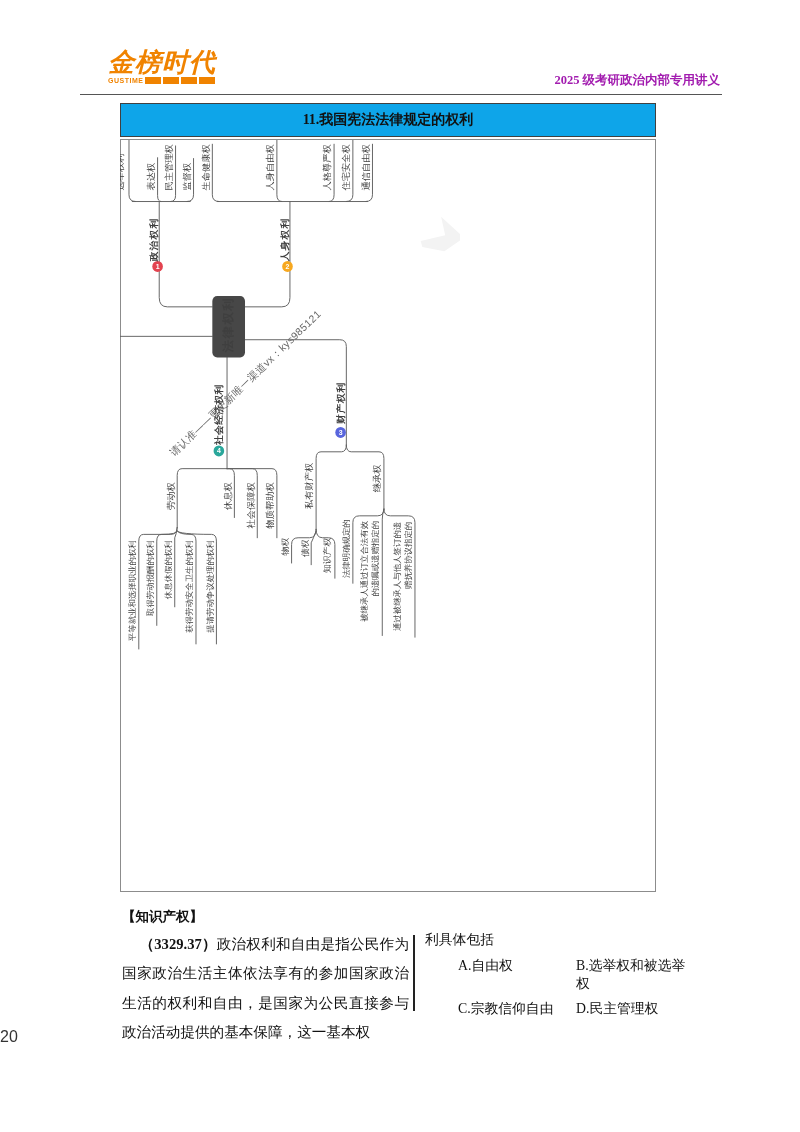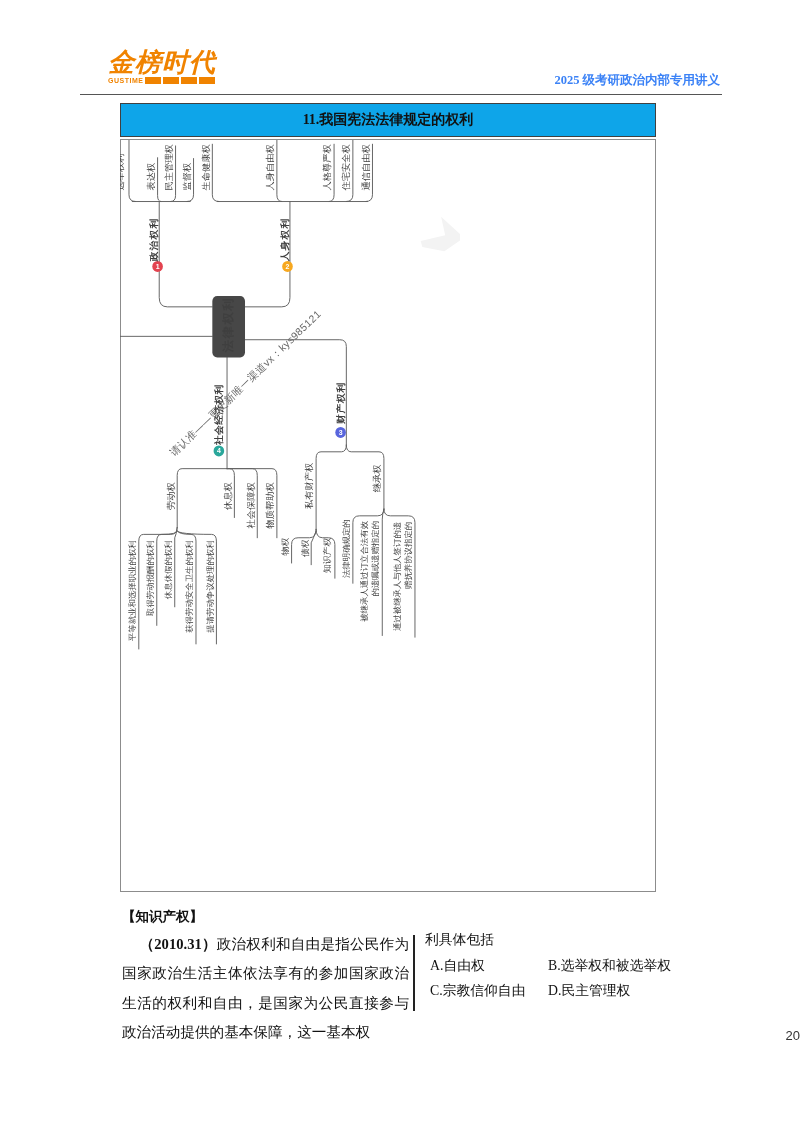--- a/index.html
+++ b/index.html
@@ -6,41 +6,41 @@
   #page{position:relative;width:800px;height:1132px;background:#fff;overflow:hidden;
         font-family:"Liberation Serif","DejaVu Serif",serif;color:#1c1c1c;border-radius:19px;}
   
   #logo{position:absolute;left:108px;top:50px;width:130px;height:44px;}
   #logo .big{font-family:"Liberation Serif",serif;font-weight:bold;font-style:italic;
              font-size:26px;color:#f08300;letter-spacing:1px;line-height:26px;white-space:nowrap;}
   #logo .sub{display:flex;align-items:center;gap:2px;margin-top:1px;}
   #logo .sub .en{font-size:7px;color:#f08300;font-weight:bold;letter-spacing:.5px;
                  font-family:"Liberation Sans",sans-serif;}
   #logo .sub i{display:inline-block;width:16px;height:7px;background:#f08300;}
-  #doc-title{position:absolute;right:80px;top:72px;font-size:12.5px;font-weight:600;color:#3b82f6;margin-left:35px;}
+  #doc-title{position:absolute;right:80px;top:72px;font-size:12.5px;font-weight:600;color:#a21caf;margin-left:35px;}
   #header-rule{position:absolute;left:80px;top:94px;width:642px;height:0;border-top:1.3px solid #555;}
   
   #section-title{position:absolute;left:120px;top:103px;width:534px;height:32px;
      background:#0ea5e9;border:1px solid #404040;display:flex;align-items:center;justify-content:center;
      font-size:14px;font-weight:bold;color:#111;}
   #diagram-frame{position:absolute;left:120px;top:139px;width:534px;height:751px;
      border:1px solid #8c8c8c;background:#fff;}
   #map-svg{position:absolute;left:120px;top:140px;}
   .maptext{font-family:"Liberation Sans","DejaVu Sans",sans-serif;fill:#3f3f3f;}
   
   #exercise-heading{position:absolute;left:122px;top:908px;font-size:13.5px;font-weight:bold;color:#111;}
   #question-left{position:absolute;left:122px;top:930px;width:287px;font-size:14.6px;line-height:29.4px;
       text-align:justify;text-indent:1.2em;color:#111;}
   #question-left b{font-weight:bold;}
   #col-divider{position:absolute;left:413px;top:935px;width:1.5px;height:76px;background:#222;}
   #question-right{position:absolute;left:425px;top:931px;width:270px;font-size:13.8px;color:#111;}
   #question-right .cont{margin-bottom:8px;}
-  #options{display:grid;grid-template-columns:118px 1fr;row-gap:7px;padding-left:5px;}
-  #page-number{position:absolute;left:0;top:1028px;width:800px;text-align:right;
-      font-size:13px;color:#333;font-family:"Liberation Sans",sans-serif;}
+  #options{display:grid;grid-template-columns:118px 1fr;row-gap:7px;padding-left:5px;margin-left:28px;}
+  #page-number{position:absolute;left:0;top:1028px;width:800px;text-align:left;
+      font-size:16px;color:#333;font-family:"Liberation Sans",sans-serif;}
 </style>
 </head>
 <body>
 
 <div id="page">
 
   <div id="logo">
     <div class="big">金榜时代</div>
     <div class="sub">
       <span class="en">GUSTIME</span>
@@ -180,21 +180,21 @@
       <text x="539" y="732" transform="rotate(-90 539 732)" text-anchor="end" dominant-baseline="central" font-size="10">被继承人通过订立合法有效</text>
       <text x="552" y="732" transform="rotate(-90 552 732)" text-anchor="end" dominant-baseline="central" font-size="10">的遗嘱或遗赠指定的</text>
       <text x="579" y="733" transform="rotate(-90 579 733)" text-anchor="end" dominant-baseline="central" font-size="10">通过被继承人与他人签订的遗</text>
       <text x="592" y="733" transform="rotate(-90 592 733)" text-anchor="end" dominant-baseline="central" font-size="10">赠抚养协议指定的</text>
     </g>
     </svg>
   </svg>
 
   <div id="exercise-heading">【知识产权】</div>
   <div id="question-left">
-    <b>（2010.31）</b><span>政治权利和自由是指公民作为国家政治生活主体依法享有的参加国家政治生活的权利和自由，是国家为公民直接参与政治活动提供的基本保障，这一基本权</span>
+    <b>（3329.37）</b><span>政治权利和自由是指公民作为国家政治生活主体依法享有的参加国家政治生活的权利和自由，是国家为公民直接参与政治活动提供的基本保障，这一基本权</span>
   </div>
   <div id="col-divider"></div>
   <div id="question-right">
     <div class="cont">利具体包括</div>
     <div id="options">
       <span>A.自由权</span>
       <span>B.选举权和被选举权</span>
       <span>C.宗教信仰自由</span>
       <span>D.民主管理权</span>
     </div>

